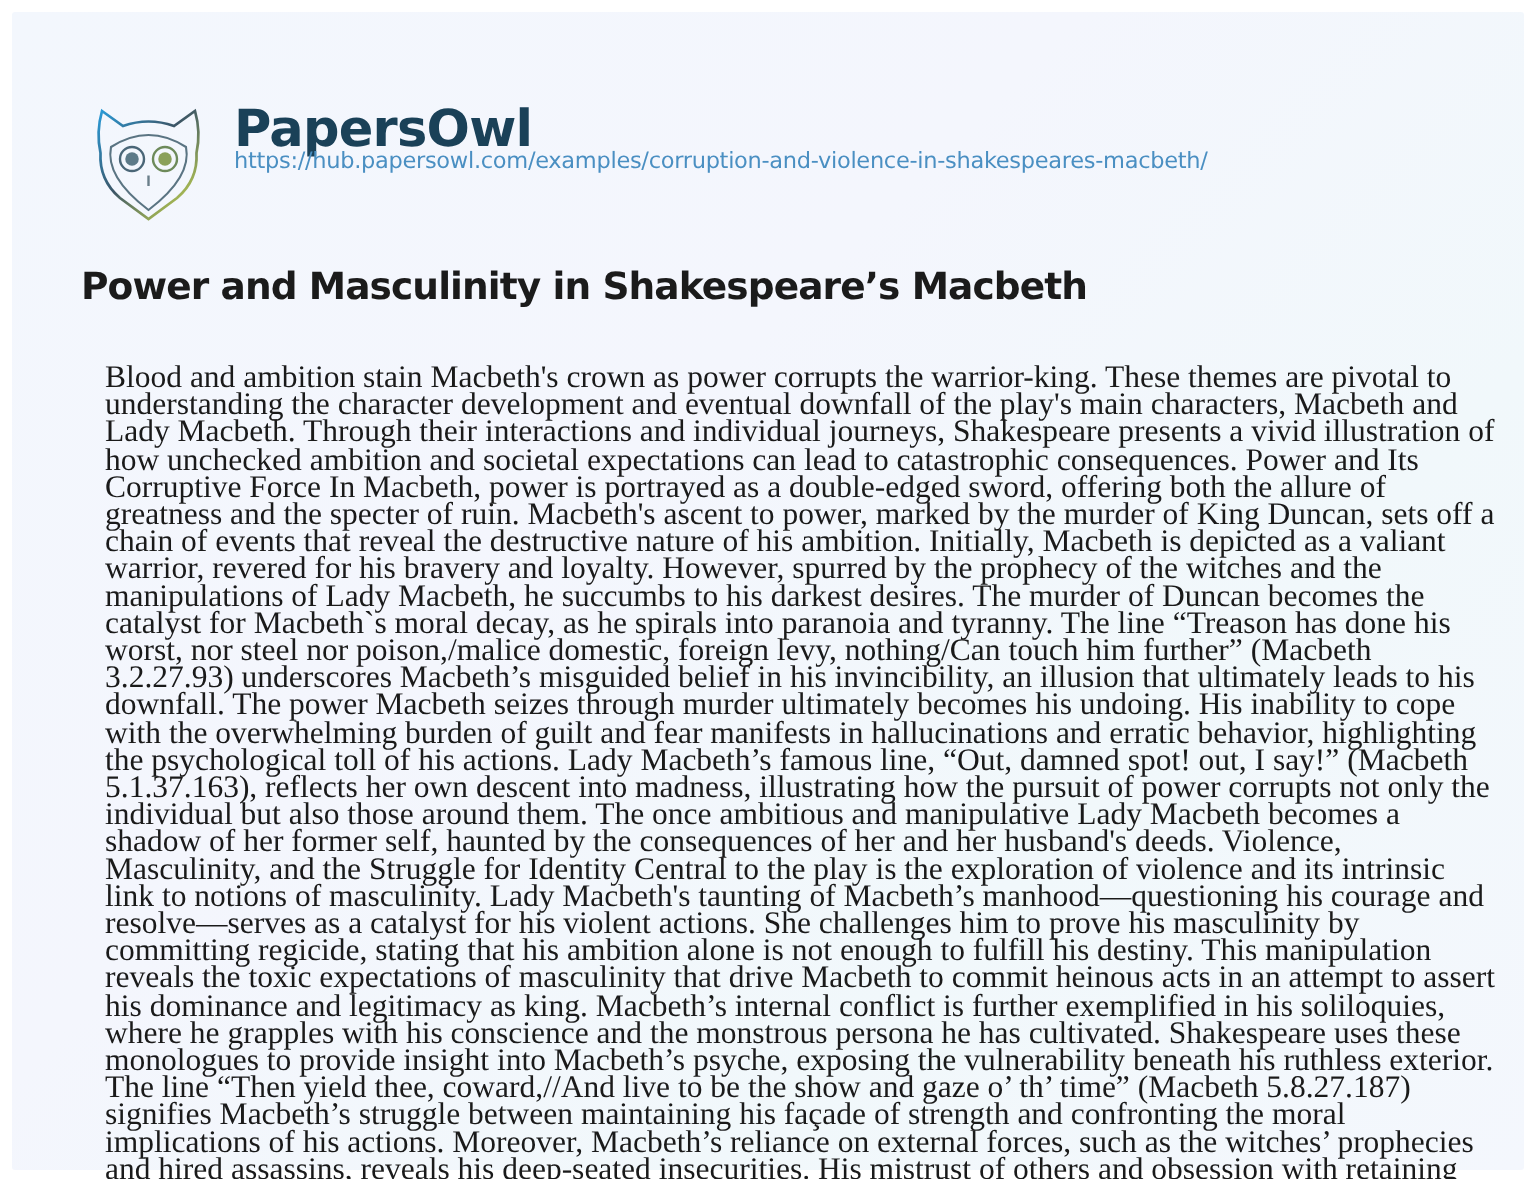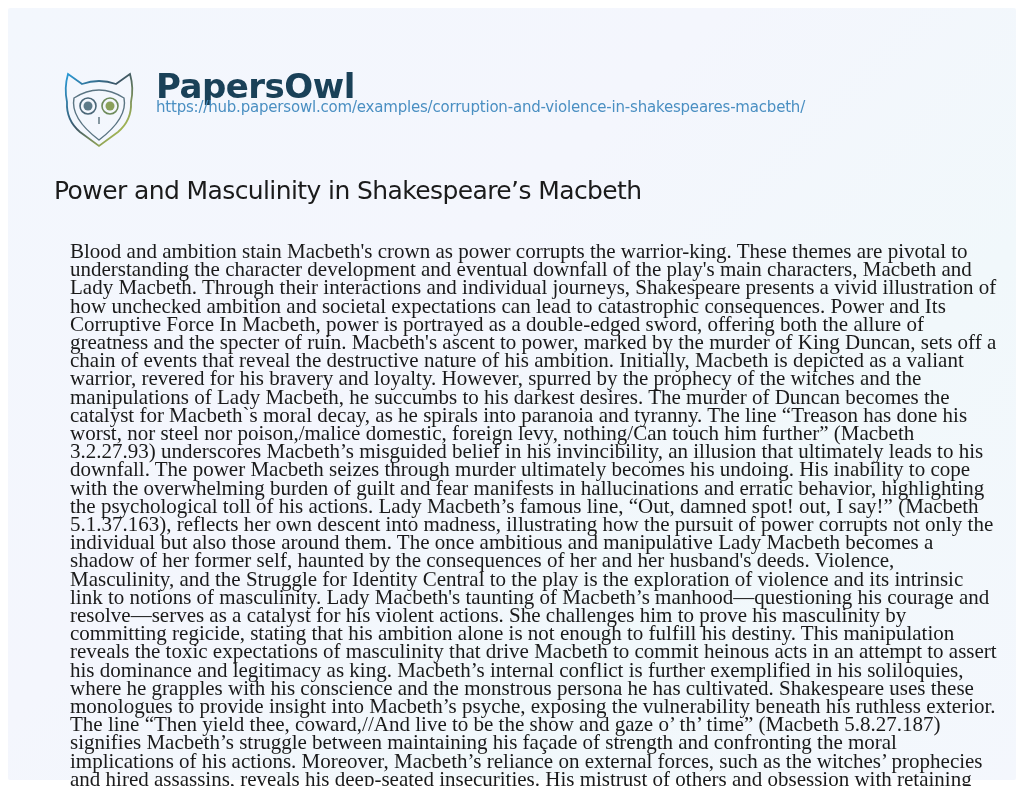--- a/index.html
+++ b/index.html
@@ -83,16 +83,16 @@
       <circle cx="30" cy="38" r="8" fill="none" stroke="#4a6677" stroke-width="1.6"></circle>
       <circle cx="30" cy="38" r="4.5" fill="#5d7a88"></circle>
       <circle cx="52" cy="38" r="8" fill="none" stroke="#6d8a5a" stroke-width="1.6"></circle>
       <circle cx="52" cy="38" r="4.5" fill="#8aa05a"></circle>
       <line x1="41" y1="49" x2="41" y2="56" stroke="#6a7f8a" stroke-width="1.6"></line>
     </svg>
     <div class="brand">PapersOwl</div>
     <a class="url">https://hub.papersowl.com/examples/corruption-and-violence-in-shakespeares-macbeth/</a>
   </div>
 
-  <h1 class="title" style="margin:0;font-weight:normal;">Power and Masculinity in Shakespeare’s Macbeth</h1>
+  <h1 class="title" style="margin:0;font-weight:bold;">Power and Masculinity in Shakespeare’s Macbeth</h1>
 
   <p class="essay">Blood and ambition stain Macbeth's crown as power corrupts the warrior-king. These themes are pivotal to understanding the character development and eventual downfall of the play's main characters, Macbeth and Lady Macbeth. Through their interactions and individual journeys, Shakespeare presents a vivid illustration of how unchecked ambition and societal expectations can lead to catastrophic consequences. Power and Its Corruptive Force In Macbeth, power is portrayed as a double-edged sword, offering both the allure of greatness and the specter of ruin. Macbeth's ascent to power, marked by the murder of King Duncan, sets off a chain of events that reveal the destructive nature of his ambition. Initially, Macbeth is depicted as a valiant warrior, revered for his bravery and loyalty. However, spurred by the prophecy of the witches and the manipulations of Lady Macbeth, he succumbs to his darkest desires. The murder of Duncan becomes the catalyst for Macbeth`s moral decay, as he spirals into paranoia and tyranny. The line “Treason has done his worst, nor steel nor poison,/malice domestic, foreign levy, nothing/Can touch him further” (Macbeth 3.2.27.93) underscores Macbeth’s misguided belief in his invincibility, an illusion that ultimately leads to his downfall. The power Macbeth seizes through murder ultimately becomes his undoing. His inability to cope with the overwhelming burden of guilt and fear manifests in hallucinations and erratic behavior, highlighting the psychological toll of his actions. Lady Macbeth’s famous line, “Out, damned spot! out, I say!” (Macbeth 5.1.37.163), reflects her own descent into madness, illustrating how the pursuit of power corrupts not only the individual but also those around them. The once ambitious and manipulative Lady Macbeth becomes a shadow of her former self, haunted by the consequences of her and her husband's deeds. Violence, Masculinity, and the Struggle for Identity Central to the play is the exploration of violence and its intrinsic link to notions of masculinity. Lady Macbeth's taunting of Macbeth’s manhood—questioning his courage and resolve—serves as a catalyst for his violent actions. She challenges him to prove his masculinity by committing regicide, stating that his ambition alone is not enough to fulfill his destiny. This manipulation reveals the toxic expectations of masculinity that drive Macbeth to commit heinous acts in an attempt to assert his dominance and legitimacy as king. Macbeth’s internal conflict is further exemplified in his soliloquies, where he grapples with his conscience and the monstrous persona he has cultivated. Shakespeare uses these monologues to provide insight into Macbeth’s psyche, exposing the vulnerability beneath his ruthless exterior. The line “Then yield thee, coward,//And live to be the show and gaze o’ th’ time” (Macbeth 5.8.27.187) signifies Macbeth’s struggle between maintaining his façade of strength and confronting the moral implications of his actions. Moreover, Macbeth’s reliance on external forces, such as the witches’ prophecies and hired assassins, reveals his deep-seated insecurities. His mistrust of others and obsession with retaining power illustrate the isolating nature of his ambition. The line “He needs not our mistrust, since he delivers//our offices and what we have to do// To the direction just” (Macbeth 3.3.3.95) highlights Macbeth’s increasing paranoia and detachment from reality, as he</p>
 </div>
 
 </body></html>

